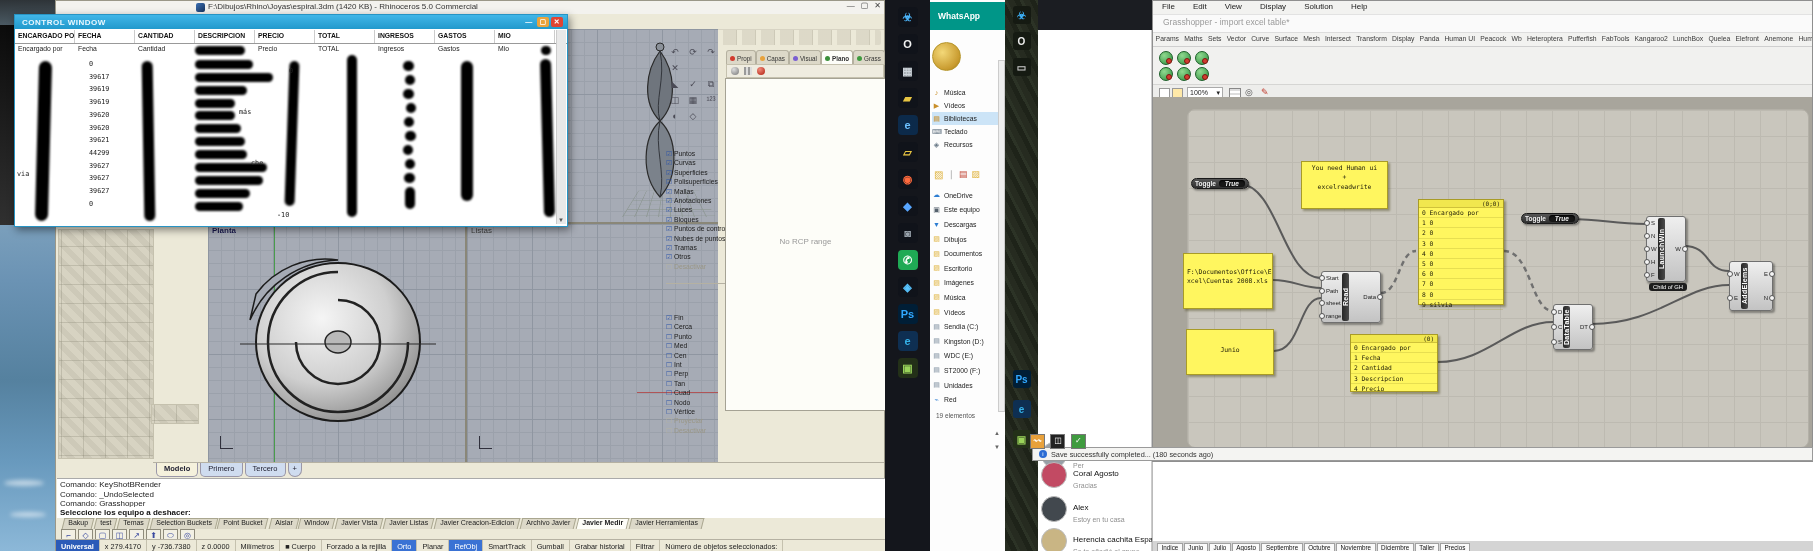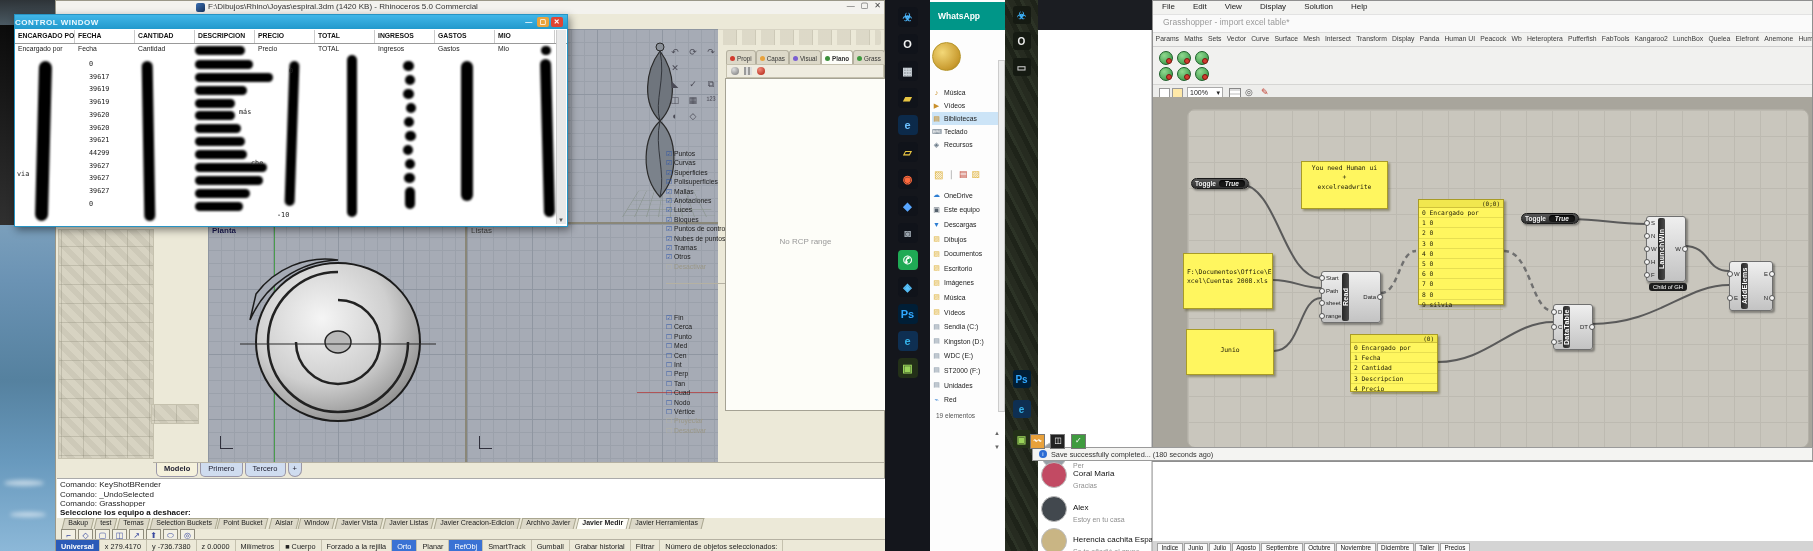--- a/index.html
+++ b/index.html
@@ -74,21 +74,21 @@
   .ttab.on{background:#fdfdf8;font-weight:bold;}
   .btm-icon{width:13px;height:13px;border:1px solid #8f8c7c;background:#f2f0e4;font-size:8px;color:#3a4aa0;text-align:center;line-height:12px;}
   #statusbar{background:#ece9d8;border-top:1px solid #b5b1a2;display:flex;align-items:stretch;font-size:7.3px;color:#222;}
   #statusbar .seg{padding:2px 5px 0 5px;border-right:1px solid #c5c1ae;white-space:nowrap;}
   #statusbar .seg.chip{background:#2b5bb8;color:#fff;font-weight:bold;}
   #statusbar .seg.on{background:#3a72d4;color:#fff;}
 
   
   #ctrlwin{left:14px;top:14px;width:552px;height:211px;background:#fff;border:1px solid #2794c4;box-shadow:2px 3px 8px rgba(0,0,0,.45);}
   #ctrl-titlebar{position:absolute;left:0;top:0;width:100%;height:14px;background:linear-gradient(180deg,#41b6e8,#2199cc);
-     color:#eaf8ff;font-size:8px;font-weight:bold;letter-spacing:.5px;display:flex;align-items:center;box-sizing:border-box;}
+     color:#eaf8ff;font-size:8px;font-weight:bold;letter-spacing:.5px;display:flex;align-items:center;padding-left:7px;box-sizing:border-box;}
   .ctrl-btn{width:12px;height:10px;font-size:7px;line-height:10px;text-align:center;color:#fff;margin-left:2px;}
   #ctrl-table-head{position:absolute;left:0;top:15px;width:100%;height:13px;display:flex;border-bottom:1px solid #999;
      font-size:6.8px;font-weight:bold;color:#111;}
   #ctrl-table-head div{border-right:1px solid #ccc;padding:2px 0 0 3px;box-sizing:border-box;white-space:nowrap;overflow:hidden;}
   #ctrl-subhead{position:absolute;left:0;top:29px;width:100%;height:12px;display:flex;font-size:6.8px;color:#222;}
   #ctrl-subhead div{padding:1px 0 0 3px;box-sizing:border-box;white-space:nowrap;overflow:hidden;}
   #fecha-col{position:absolute;left:74px;top:43px;font-size:6.8px;color:#222;line-height:12.7px;font-family:"DejaVu Sans Mono",monospace;}
   .blob{position:absolute;background:#000;border-radius:7px;filter:blur(1.3px);}
   .frag{position:absolute;font-size:6.8px;color:#222;font-family:"DejaVu Sans Mono",monospace;}
   #ctrl-scroll{position:absolute;right:1px;top:15px;width:9px;height:194px;background:#e8e8e8;border-left:1px solid #ccc;}
@@ -628,21 +628,21 @@
       </div>
   </div>
 
   <div class="abs" style="left:1038px;top:30px;width:114px;height:521px;background:#fff;border-right:1px solid #ccc;box-sizing:border-box;"></div>
   <div class="chat-row" style="left:1041px;top:442px;">
     <span class="chat-av" style="background:#97a0a8;"></span>
     <span><span class="chat-name">AlBe</span><div class="chat-prev">Per</div></span>
   </div>
   <div class="chat-row" style="left:1041px;top:462px;">
     <span class="chat-av" style="background:#c24a63;"></span>
-    <span><span class="chat-name">Coral Maria</span><div class="chat-prev">Gracias</div></span>
+    <span><span class="chat-name">Coral Agosto</span><div class="chat-prev">Gracias</div></span>
   </div>
   <div class="chat-row" style="left:1041px;top:496px;">
     <span class="chat-av" style="background:#42484e;"></span>
     <span><span class="chat-name">Alex</span><div class="chat-prev">Estoy en tu casa</div></span>
   </div>
   <div class="chat-row" style="left:1041px;top:528px;">
     <span class="chat-av" style="background:#c9b584;"></span>
     <span><span class="chat-name">Herencia cachita Espa</span><div class="chat-prev">Se te añadió al grupo</div></span>
   </div>
 

